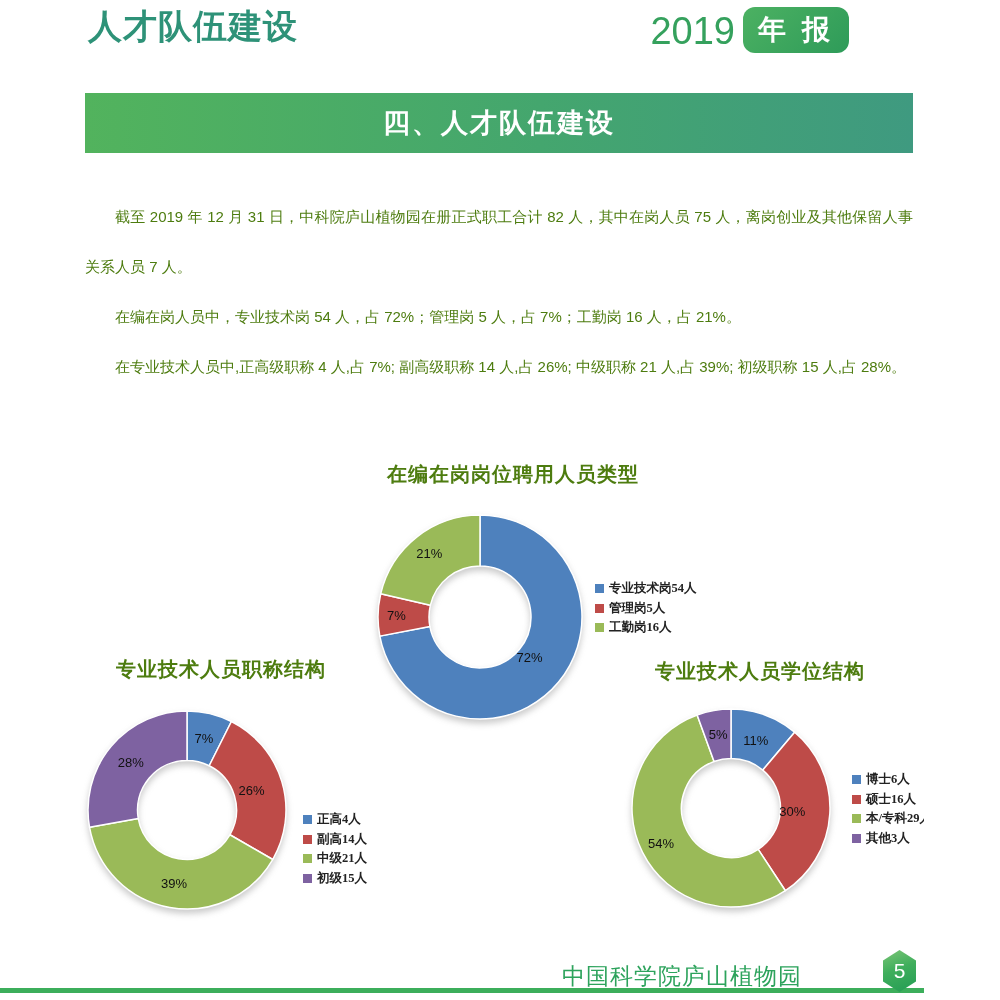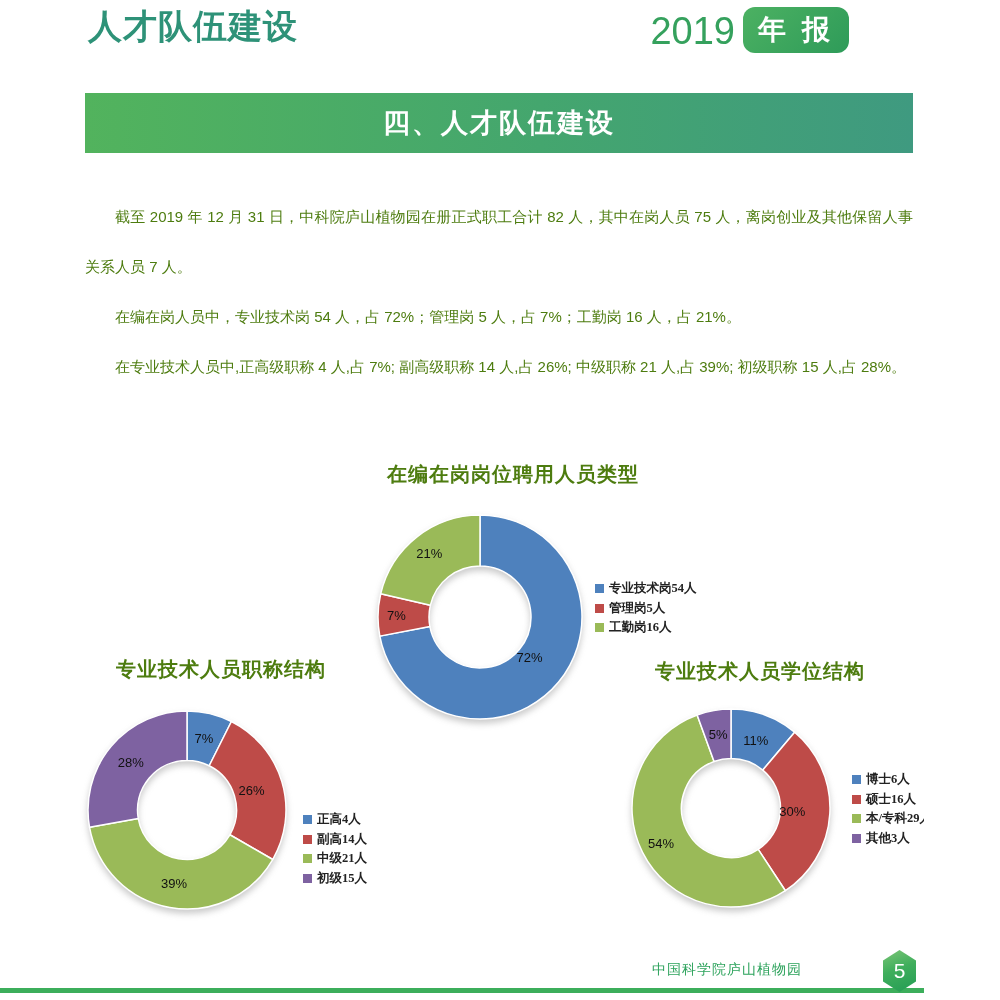--- a/index.html
+++ b/index.html
@@ -51,21 +51,21 @@
   .legend { position:absolute; }
   .legend-item { display:flex; align-items:center; height:19.5px; white-space:nowrap; }
   .legend-swatch { width:9px; height:9px; display:inline-block; margin-right:5px; flex:0 0 auto; }
   .legend-label {
     font-family:"Liberation Serif", serif; font-weight:600;
     font-size:12.5px; color:#222222;
   }
   
   .footer-org {
     position:absolute; top:961px; right:122px;
-    font-size:14px; color:#2DA35C; letter-spacing:1px;
+    font-size:23px; color:#2DA35C; letter-spacing:1px;
   }
   .footer-hex {
     position:absolute; left:883px; top:950px; width:33px; height:42px;
     background:linear-gradient(160deg,#7CC576 0%,#3FAE5C 45%,#239C54 100%);
     clip-path:polygon(50% 0%,100% 25%,100% 75%,50% 100%,0% 75%,0% 25%);
     display:flex; align-items:center; justify-content:center;
     color:#ffffff; font-size:21px; z-index:2;
   }
   .footer-line {
     position:absolute; left:0; top:988px; width:1000px; height:5px;

